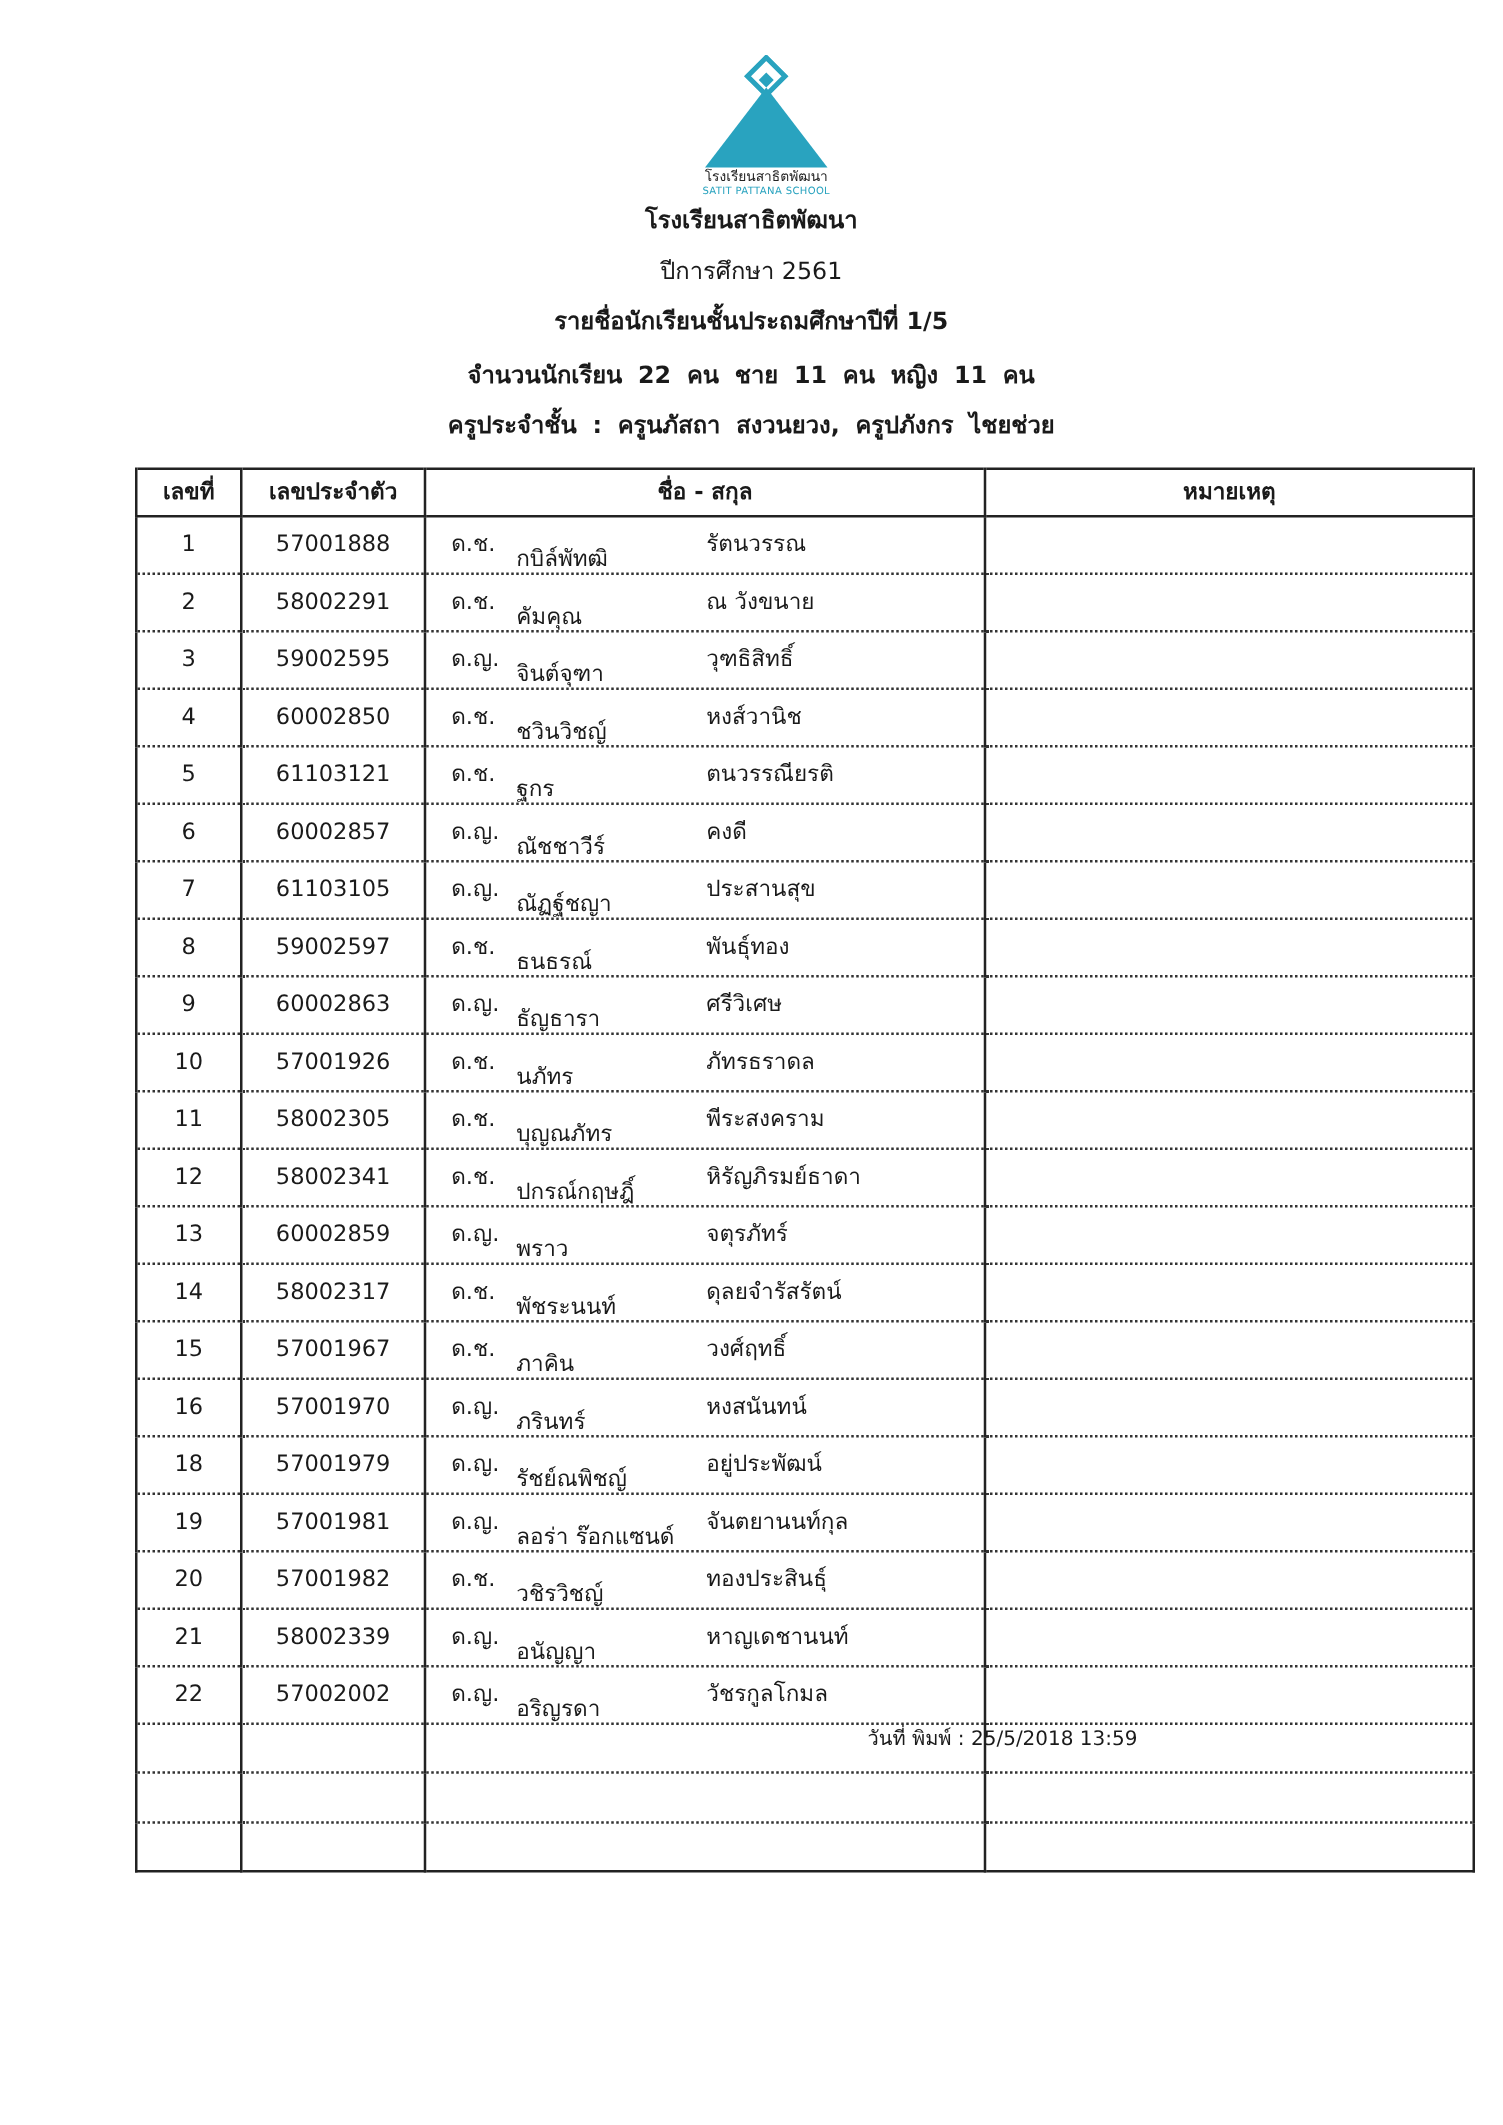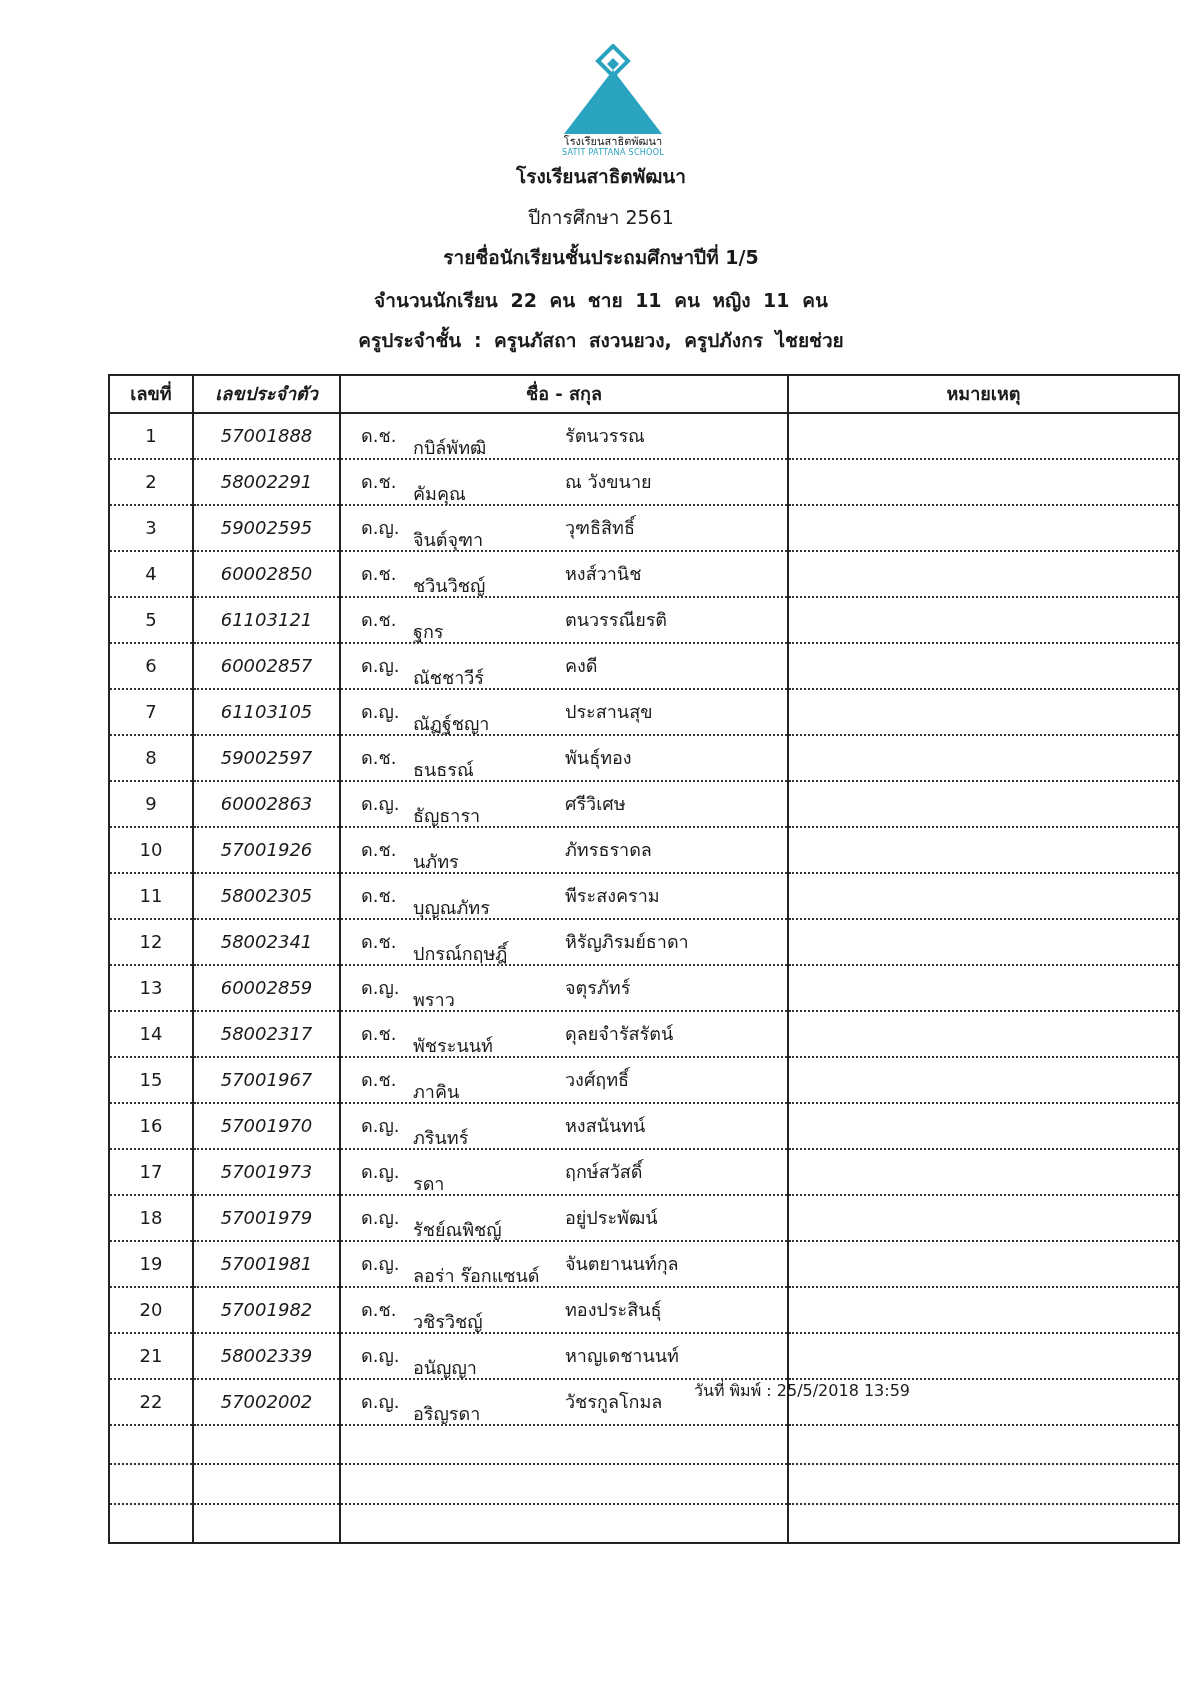--- a/index.html
+++ b/index.html
@@ -37,21 +37,21 @@
     }
     table.roster th, table.roster td {
       height: 37.4px; padding: 0; font-size: 18px; line-height: 20px;
       border-left: 2px solid #222; border-right: 2px solid #222;
       border-bottom: 2px dotted #333;
     }
     table.roster thead th {
       font-weight: bold; border-bottom: 2px solid #222; height: 36px;
     }
     .c-no { width: 82px; text-align: center; }
-    .c-id { width: 145px; text-align: center; font-style: italic; }
+    .c-id { width: 145px; text-align: center; }
     .c-name { width: 446px; text-align: left; }
     .c-note { text-align: center; }
     th.c-name { text-align: center; }
     .name-wrap { display: flex; align-items: center; padding-left: 20px; }
     .prefix { width: 52px; }
     .first { width: 152px; margin-top: 24px; }
     .last { }
     .footer {
       position: absolute; left: 694px; top: 1378px; font-size: 16px;
     }
@@ -272,32 +272,20 @@
         <td class="c-name">
           <div class="name-wrap">
             <span class="prefix">ด.ญ.</span>
             <span class="first">ภรินทร์</span>
             <span class="last">หงสนันทน์</span>
           </div>
         </td>
         <td class="c-note"></td>
       </tr>
       <tr>
-        <td class="c-no">17</td>
-        <td class="c-id">57001973</td>
-        <td class="c-name">
-          <div class="name-wrap">
-            <span class="prefix">ด.ญ.</span>
-            <span class="first">รดา</span>
-            <span class="last">ฤกษ์สวัสดิ์</span>
-          </div>
-        </td>
-        <td class="c-note"></td>
-      </tr>
-      <tr>
         <td class="c-no">18</td>
         <td class="c-id">57001979</td>
         <td class="c-name">
           <div class="name-wrap">
             <span class="prefix">ด.ญ.</span>
             <span class="first">รัชย์ณพิชญ์</span>
             <span class="last">อยู่ประพัฒน์</span>
           </div>
         </td>
         <td class="c-note"></td>

